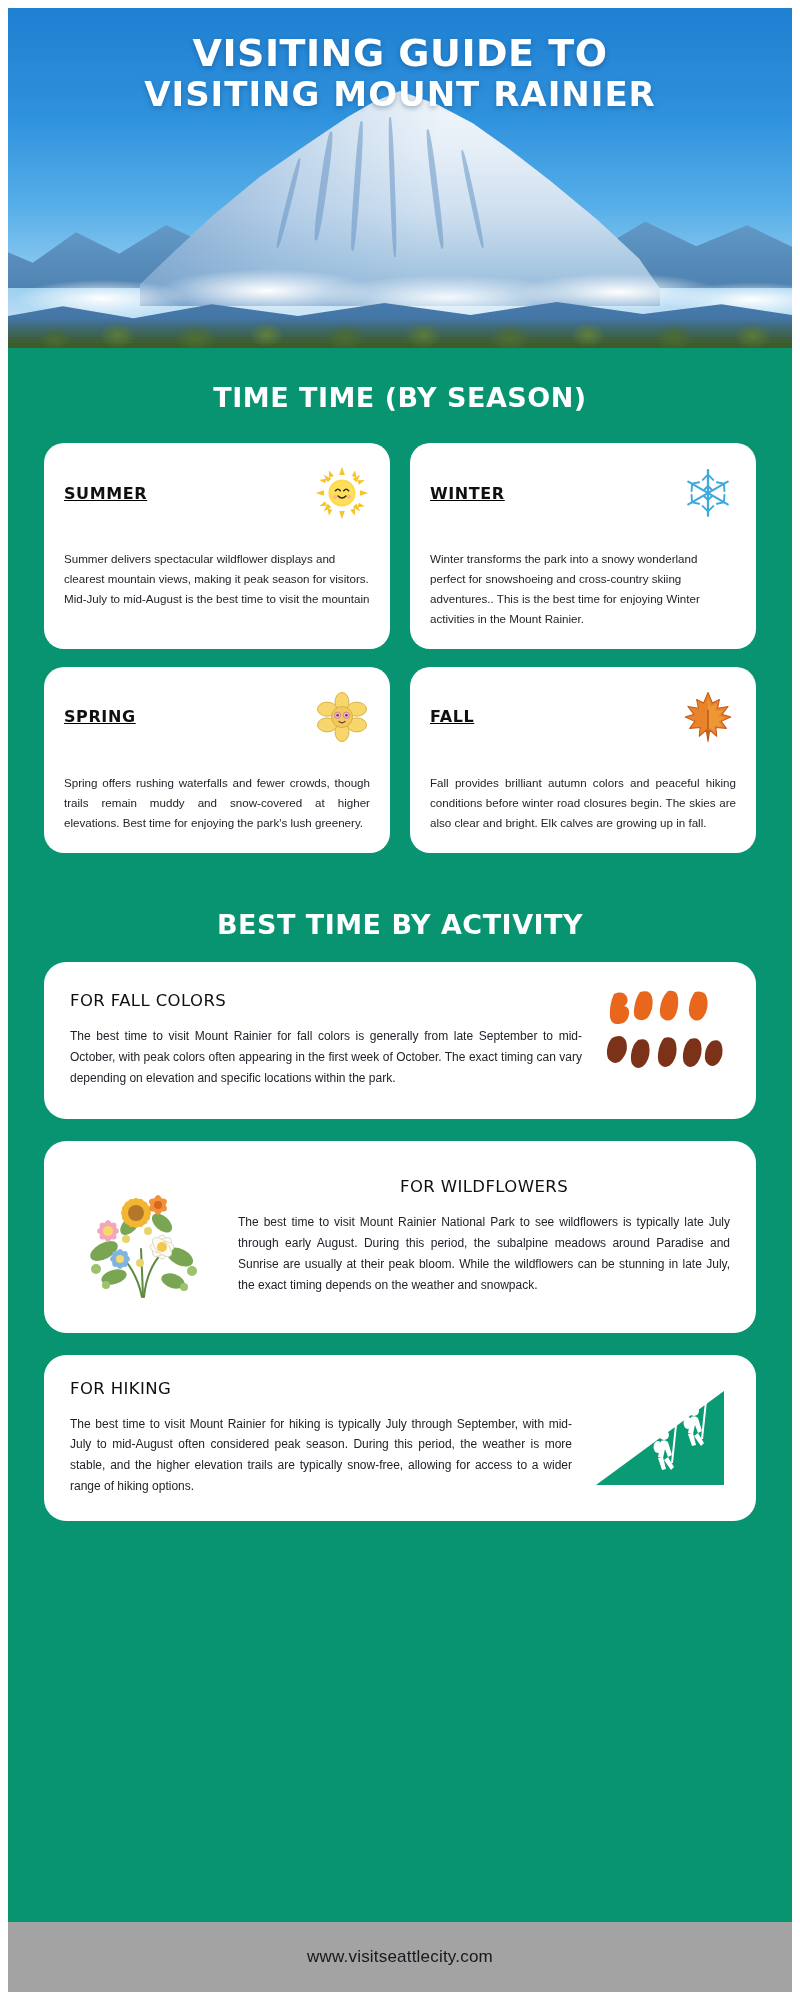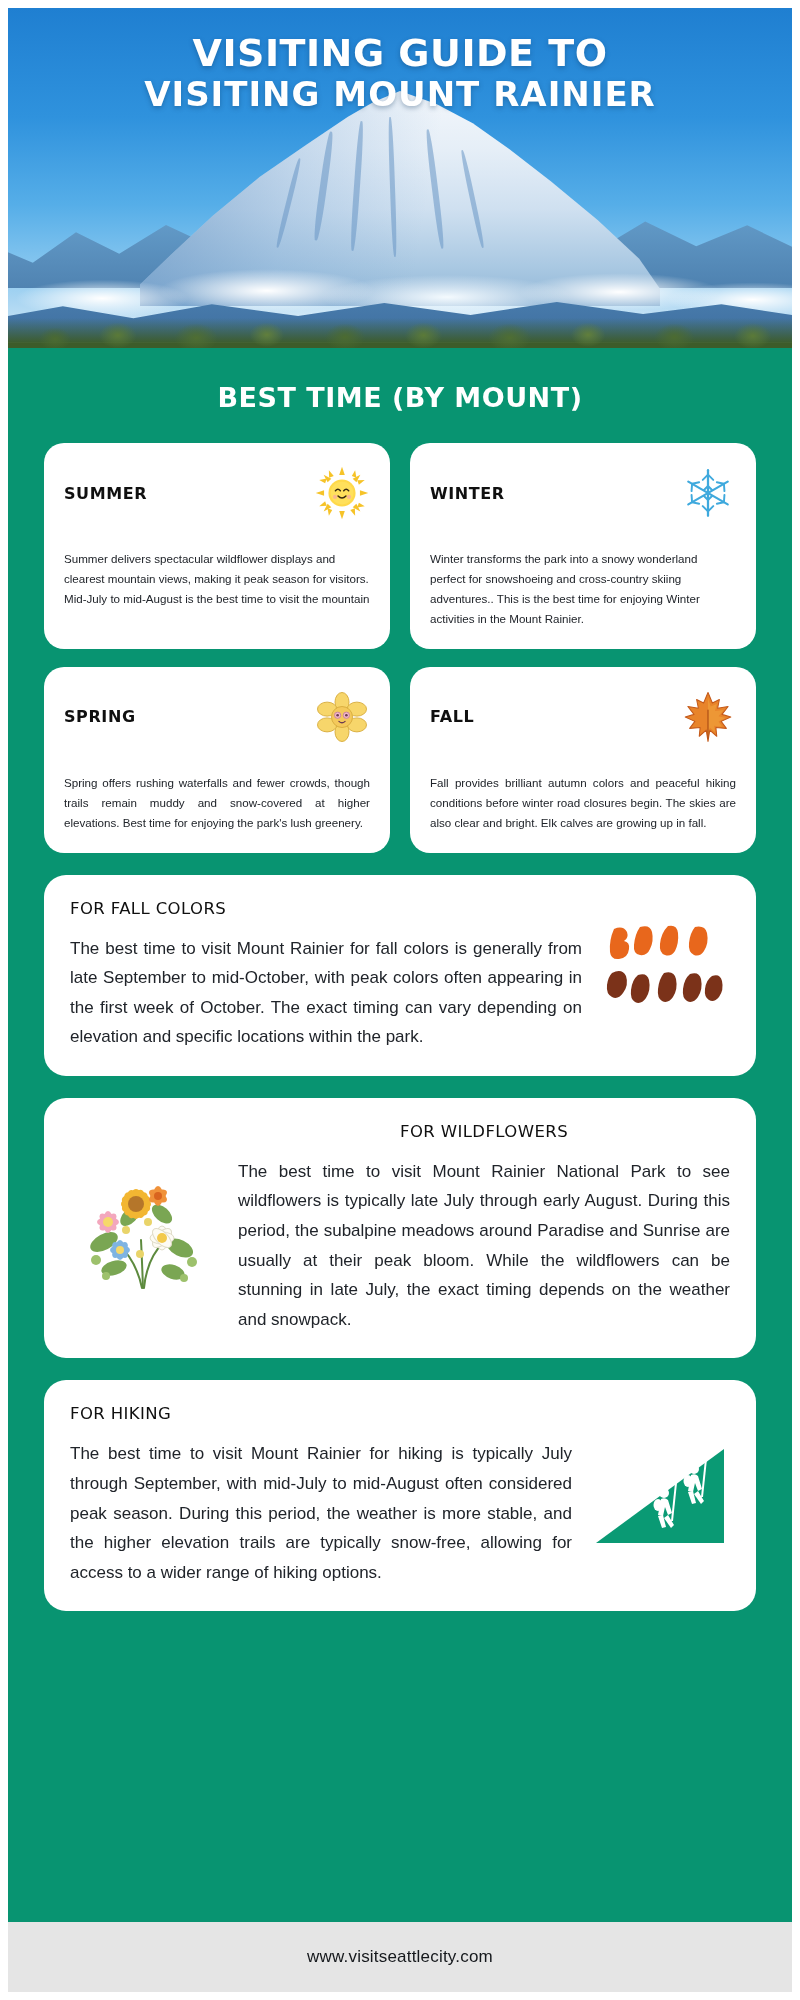--- a/index.html
+++ b/index.html
@@ -146,20 +146,21 @@
     position:relative;
     min-height:150px;
   }
   .season-card.tall{ min-height:182px; }
   .season-head{
     display:flex;
     align-items:center;
     justify-content:space-between;
     gap:8px;
     min-height:44px;
+    text-decoration:underline;
   }
   .season-name{
     font-family:"DejaVu Sans", sans-serif;
     font-weight:bold;
     font-size:16px;
     color:#101010;
     letter-spacing:.6px;
   }
   .season-body{
     margin-top:28px;
@@ -186,34 +187,34 @@
   .activity-title{
     font-family:"DejaVu Sans", sans-serif;
     font-weight:normal;
     font-size:16.5px;
     color:#101010;
     letter-spacing:.4px;
     margin-bottom:7px;
   }
   .activity-title.right{ text-align:center; }
   .activity-body{
-    font-size:17px;
+    font-size:12px;
     line-height:1.74;
     color:#20242a;
     text-align:justify;
     margin-top:16px;
   }
   .activity-art{ flex:0 0 auto; }
 
   
   .footer{
     position:absolute;
     left:0; right:0; bottom:0;
     height:70px;
-    background:#e5e5e5;
+    background:#a3a3a3;
     display:flex; align-items:center; justify-content:center;
   }
   .footer-url{
     font-size:17px;
     color:#15181c;
     letter-spacing:.2px;
   }
 </style>
 </head>
 <body>
@@ -240,21 +241,21 @@
       <div class="cloudband"></div>
       <div class="foothills"></div>
       <div class="treeline"></div>
 
       <div class="hero-titles">
         <div class="title-1">VISITING GUIDE TO</div>
         <div class="title-2">VISITING MOUNT RAINIER</div>
       </div>
     </div>
 
-    <div class="section-heading" id="heading-season">BEST TIME (BY MOUNT)</div>
+    <div class="section-heading" id="heading-season">TIME TIME (BY SEASON)</div>
 
     <div class="season-grid">
 
       <div class="season-card">
         <div class="season-head">
           <div class="season-name">SUMMER</div>
           <svg class="season-icon" viewBox="0 0 64 64">
             <g fill="#f6c328">
               <circle cx="32" cy="32" r="7" opacity="0"></circle>
               <path d="M32 2l3.2 9.5h-6.4z"></path>
@@ -339,20 +340,21 @@
           <svg class="season-icon" viewBox="0 0 64 64">
             <path d="M32 4 L37 16 L45 12 L43 22 L55 20 L48 29 L58 32 L47 37 L53 45 L41 44 L42 54 L34 47 L32 60 L30 47 L22 54 L23 44 L11 45 L17 37 L6 32 L16 29 L9 20 L21 22 L19 12 L27 16 Z" fill="#e8842a" stroke="#c4591a" stroke-width="1.2" stroke-linejoin="round"></path>
             <path d="M32 10 L35 20 L42 17 L40 25 L50 24 L44 31 L52 33 L44 37 L48 43 L39 42 L40 49 L34 44 L32 54 Z" fill="#f0a23c" opacity=".65"></path>
             <line x1="32" y1="24" x2="32" y2="56" stroke="#b04f16" stroke-width="1.4" stroke-linecap="round"></line>
           </svg>
         </div>
         <div class="season-body justify">Fall provides brilliant autumn colors and peaceful hiking conditions before winter road closures begin. The skies are also clear and bright. Elk calves are growing up in fall.</div>
       </div>
     </div>
 
+    <div class="section-heading" id="heading-activity">BEST TIME BY ACTIVITY</div>
 
     <div class="activity-wrap">
 
       <div class="activity-card">
         <div class="activity-text">
           <div class="activity-title">FOR FALL COLORS</div>
           <div class="activity-body">The best time to visit Mount Rainier for fall colors is generally from late September to mid-October, with peak colors often appearing in the first week of October. The exact timing can vary depending on elevation and specific locations within the park.</div>
         </div>
         <div class="activity-art">
           <svg width="130" height="105" viewBox="0 0 130 105">

